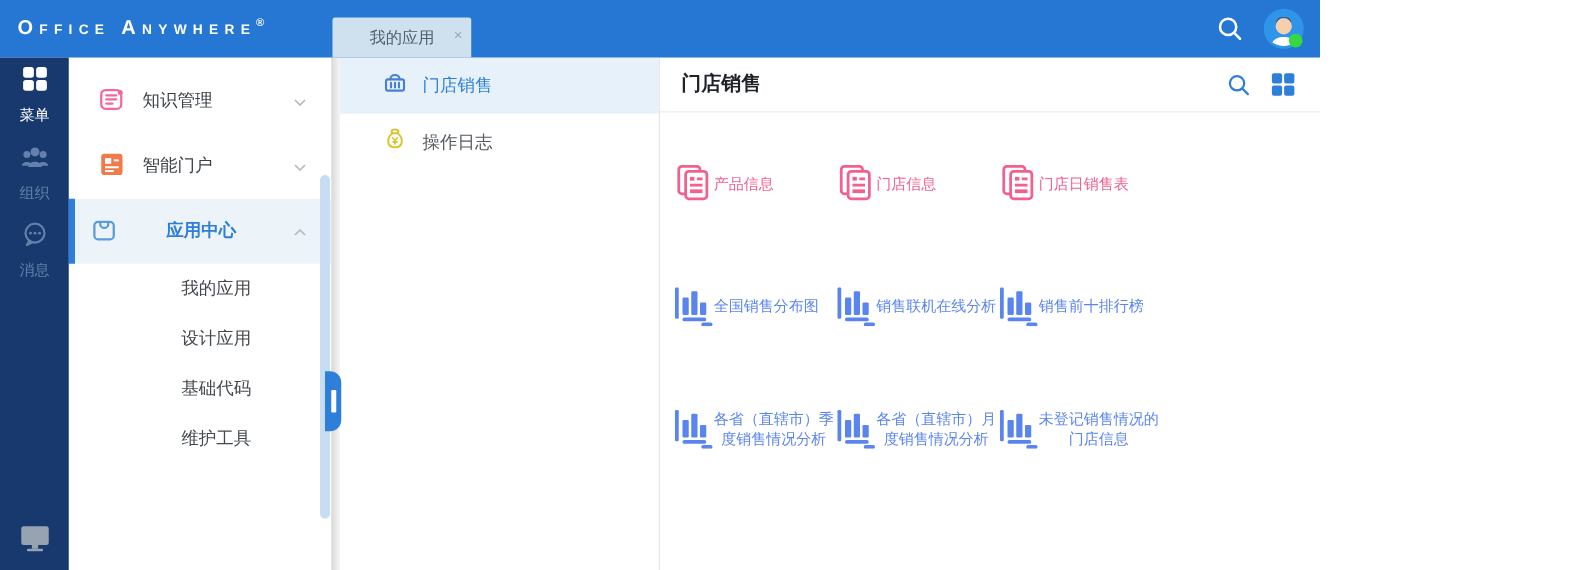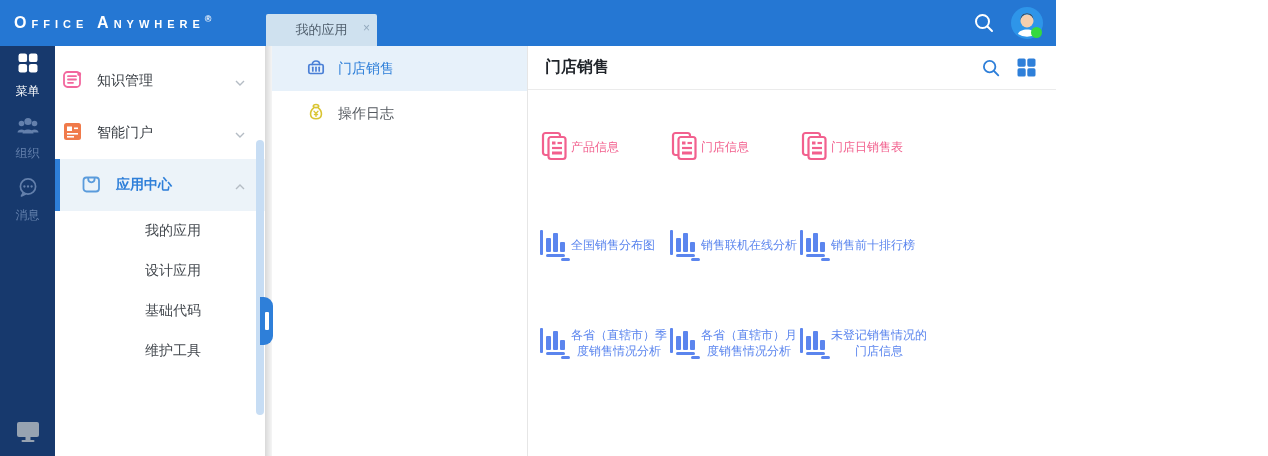--- a/index.html
+++ b/index.html
@@ -23,23 +23,23 @@
   .body { display:flex; height:410px; }
 
   .rail { width:55px; background:#17396d; display:flex; flex-direction:column;
           align-items:center; padding-top:6px; position:relative; flex:none; }
   .rail-item { height:62px; display:flex; flex-direction:column; align-items:center; width:100%; cursor:pointer; }
   .rail-item .lbl { font-size:12px; margin-top:5px; color:#6480ac; }
   .rail-item.active .lbl { color:#fff; }
   .rail-bottom { position:absolute; bottom:8px; left:0; width:100%; display:flex; justify-content:center; }
 
   .sidebar { width:210px; background:#fff; padding-top:9px; flex:none; }
-  .side-item { height:52px; display:flex; align-items:center; padding-left:6px; cursor:pointer; }
+  .side-item { height:52px; display:flex; align-items:center; padding-left:23px; cursor:pointer; }
   .side-item .txt { font-size:14px; color:#3a3f45; margin-left:14px; }
-  .side-item.active { background:#ecf3f9; border-left:5px solid #2e7fd9; padding-left:20px; }
+  .side-item.active { background:#ecf3f9; border-left:5px solid #2e7fd9; padding-left:12px;gap:25px; }
   .side-item.active .txt { color:#2e7fd9; font-weight:bold; }
   .chev { margin-left:auto; margin-right:20px; }
   .sub-item { height:40px; display:flex; align-items:center; padding-left:90px;
               font-size:14px; color:#43484e; cursor:pointer; }
 
   .divider { width:7px; background:linear-gradient(to right,#d9d9d9,#f5f5f5); flex:none; }
   .scroll-thumb { position:absolute; left:256px; top:140px; width:8px; height:275px;
                   background:#c7ddf4; border-radius:4px; }
   .collapse-handle { position:absolute; left:260px; top:297px; width:13px; height:48px;
                      background:#2e7fd9; border-radius:0 9px 9px 0; display:flex;

